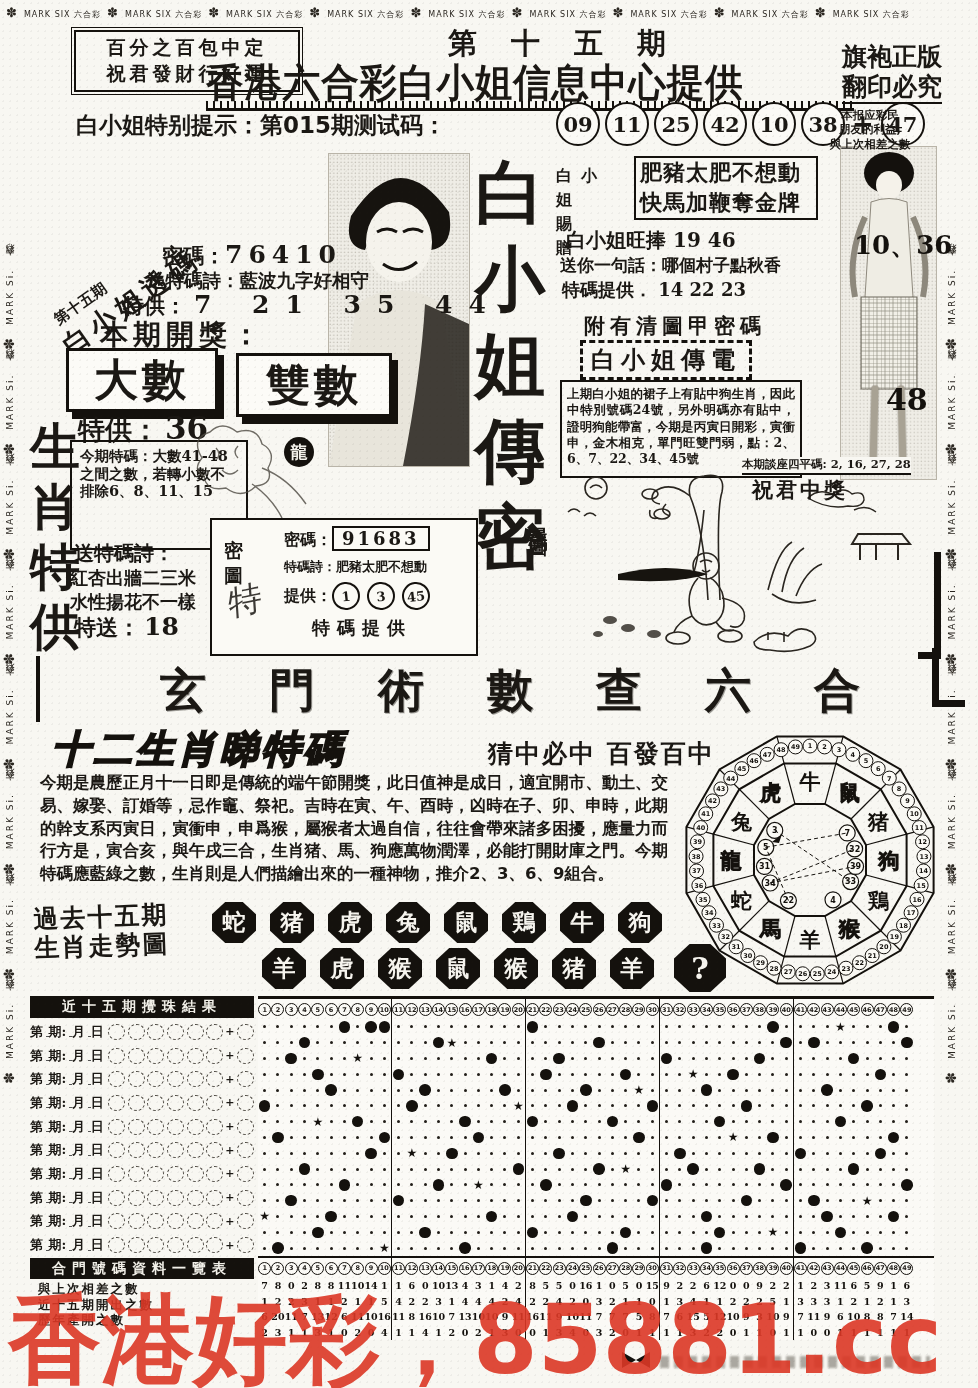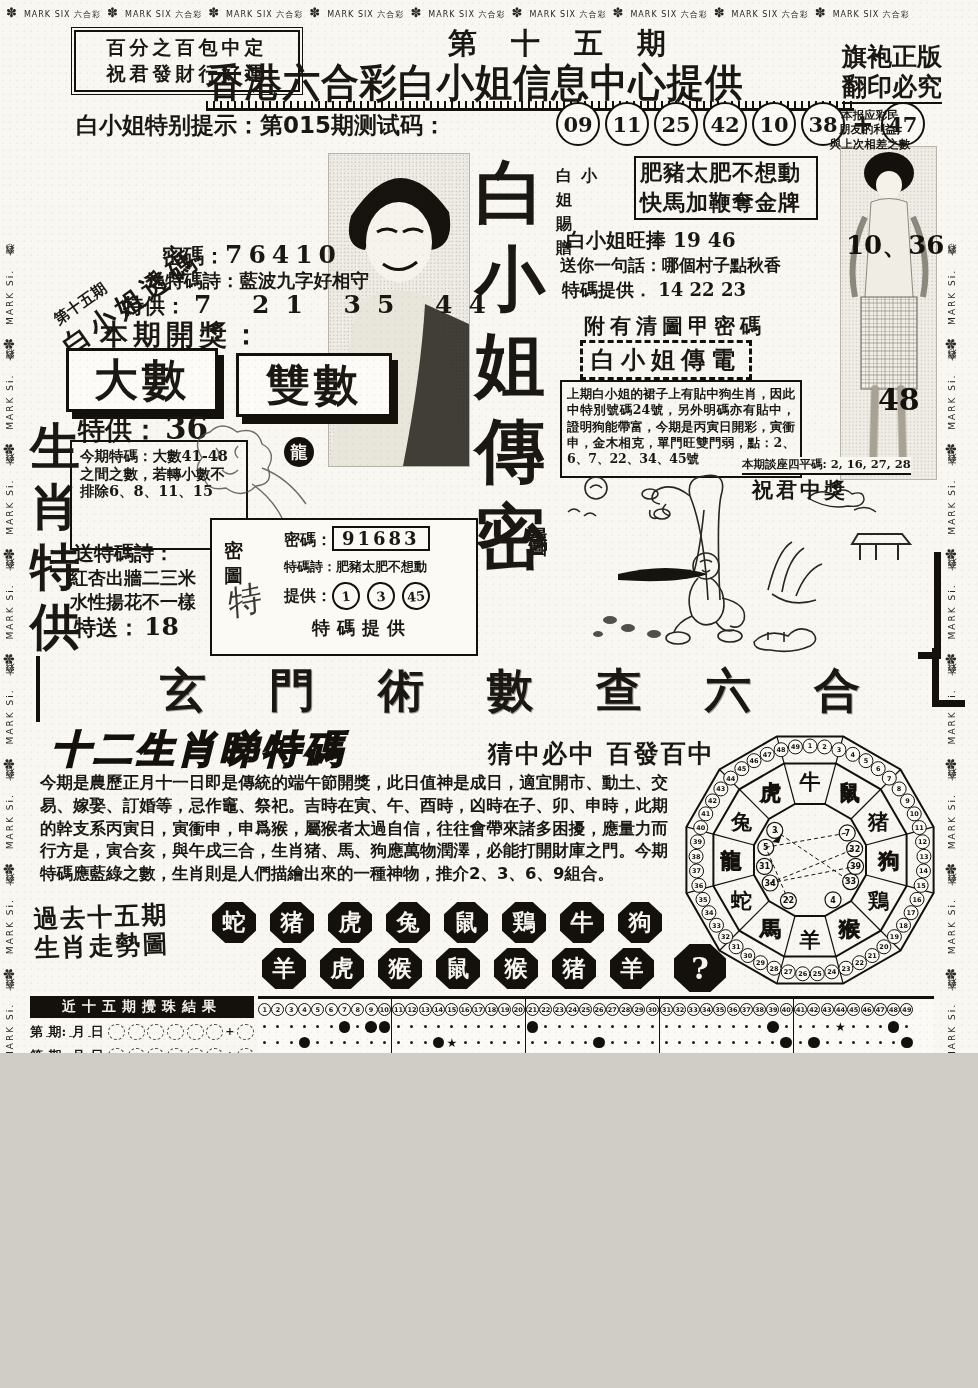--- a/index.html
+++ b/index.html
@@ -1,16 +1,16 @@
 <!DOCTYPE html>
 <html><head>
 <meta charset="utf-8">
 <style>
   html,body{margin:0;padding:0;background:#cfcdc6;}
-  .page{position:relative;width:978px;height:1053px;margin:0 auto;background:#f8f7f2;
+  .page{position:relative;width:978px;height:1388px;margin:0 auto;background:#f8f7f2;
         font-family:"DejaVu Sans","Liberation Sans",sans-serif;color:#1b1814;overflow:hidden;}
   .page::after{content:"";position:absolute;inset:0;pointer-events:none;
         background-image:radial-gradient(rgba(40,35,25,0.05) 1px,transparent 1px);background-size:7px 7px;}
   .sf{font-family:"DejaVu Serif","Liberation Serif",serif;}
   .abs{position:absolute;}
 
   
   .topstrip{left:0;top:0;width:978px;height:26px;font-size:8px;letter-spacing:1px;color:#2a2620;
             white-space:nowrap;overflow:hidden;line-height:26px;}
   .topstrip .fl{font-size:13px;margin:0 6px;}
@@ -36,21 +36,21 @@
   .tipballs{left:556px;top:102px;display:flex;align-items:center;gap:5px;}
   .ball{width:40px;height:40px;border:2.5px solid #14110d;border-radius:50%;display:flex;align-items:center;
         justify-content:center;font-size:21px;font-weight:700;font-family:"DejaVu Serif",serif;background:#fbfaf6;}
   .plus{font-size:26px;font-weight:900;margin:0 2px;}
   .tipnote{left:818px;top:108px;width:104px;font-size:11.5px;font-weight:900;text-align:center;line-height:1.25;z-index:6;}
 
   
   .photo{background:#efede6;border:1px solid #b9b4a8;overflow:hidden;}
   #photo-face{left:328px;top:153px;width:140px;height:312px;}
   #photo-lady{left:840px;top:146px;width:95px;height:332px;z-index:2;}
-  .photonum{z-index:5;font-family:"DejaVu Serif",serif;font-weight:700;color:#14110d;}
+  .photonum{z-index:5;font-family:"DejaVu Serif",serif;font-weight:700;color:#14110d;margin-left:8px;}
 
   
   .vchars{left:30px;top:420px;width:52px;display:flex;flex-direction:column;gap:6px;z-index:3;}
   .vchars span{font-size:50px;font-weight:900;font-family:"DejaVu Serif",serif;line-height:1.08;}
   .diag{left:44px;top:318px;transform:rotate(-35deg);transform-origin:left top;white-space:nowrap;}
   .diag .s1{font-size:15px;font-weight:700;font-family:"DejaVu Serif",serif;display:block;margin-left:8px;}
   .diag .s2{font-size:27px;font-weight:900;font-family:"DejaVu Serif",serif;letter-spacing:5px;}
   .pwline{left:162px;top:240px;font-size:21px;font-weight:700;white-space:nowrap;}
   .pwline .v{font-size:25px;letter-spacing:6px;}
   .poem1{left:147px;top:268px;font-size:18.5px;font-weight:700;white-space:nowrap;}

